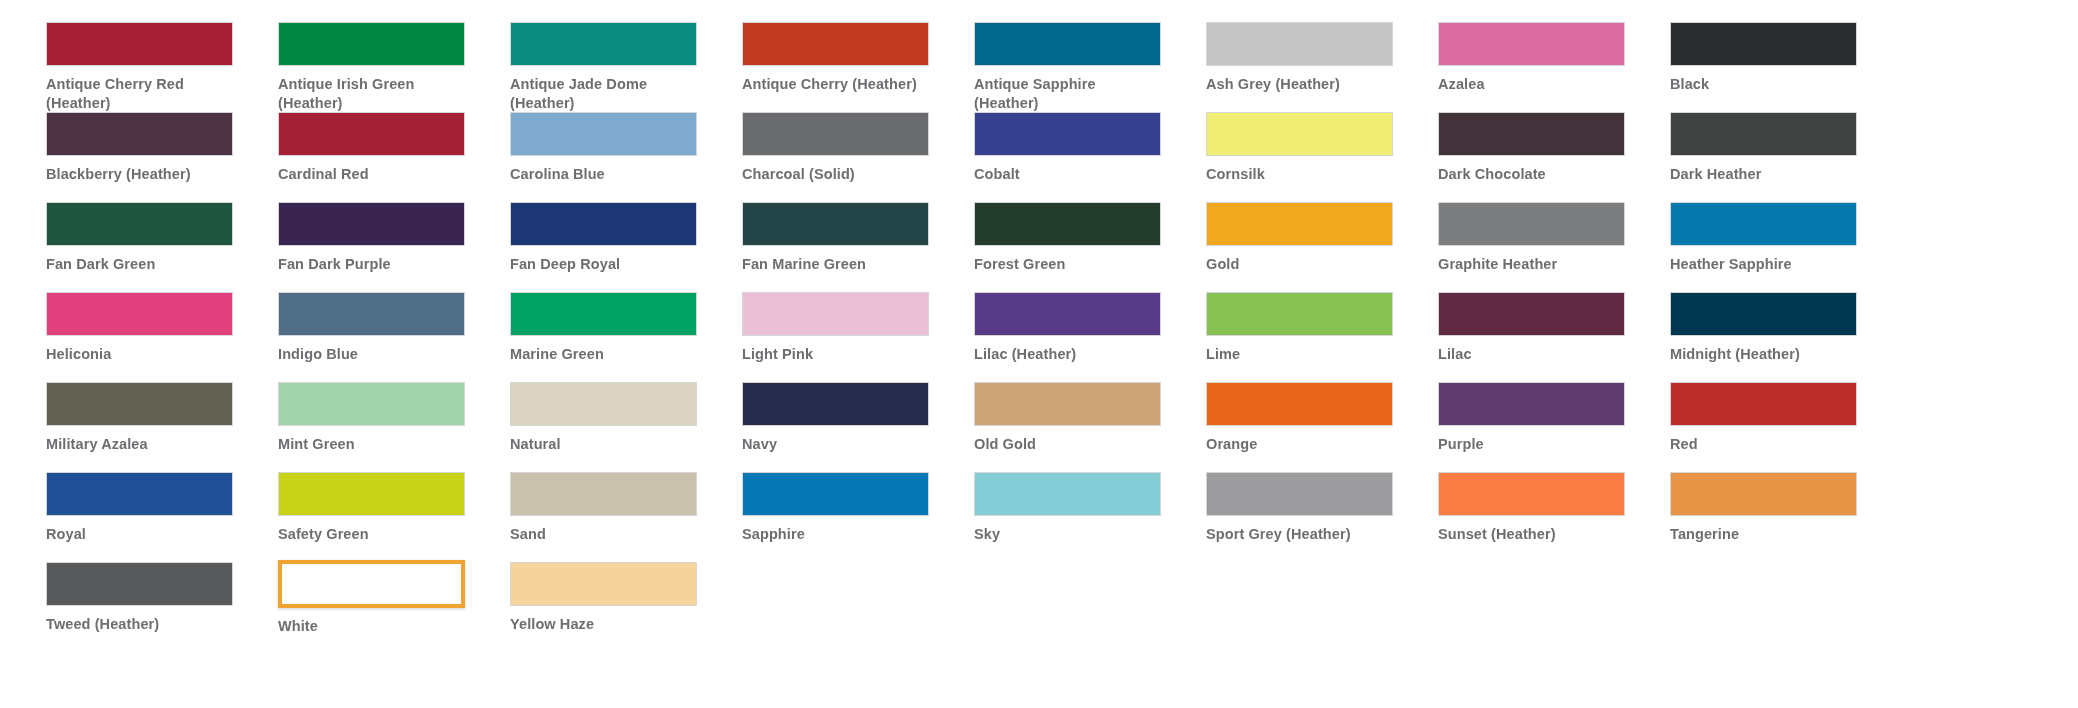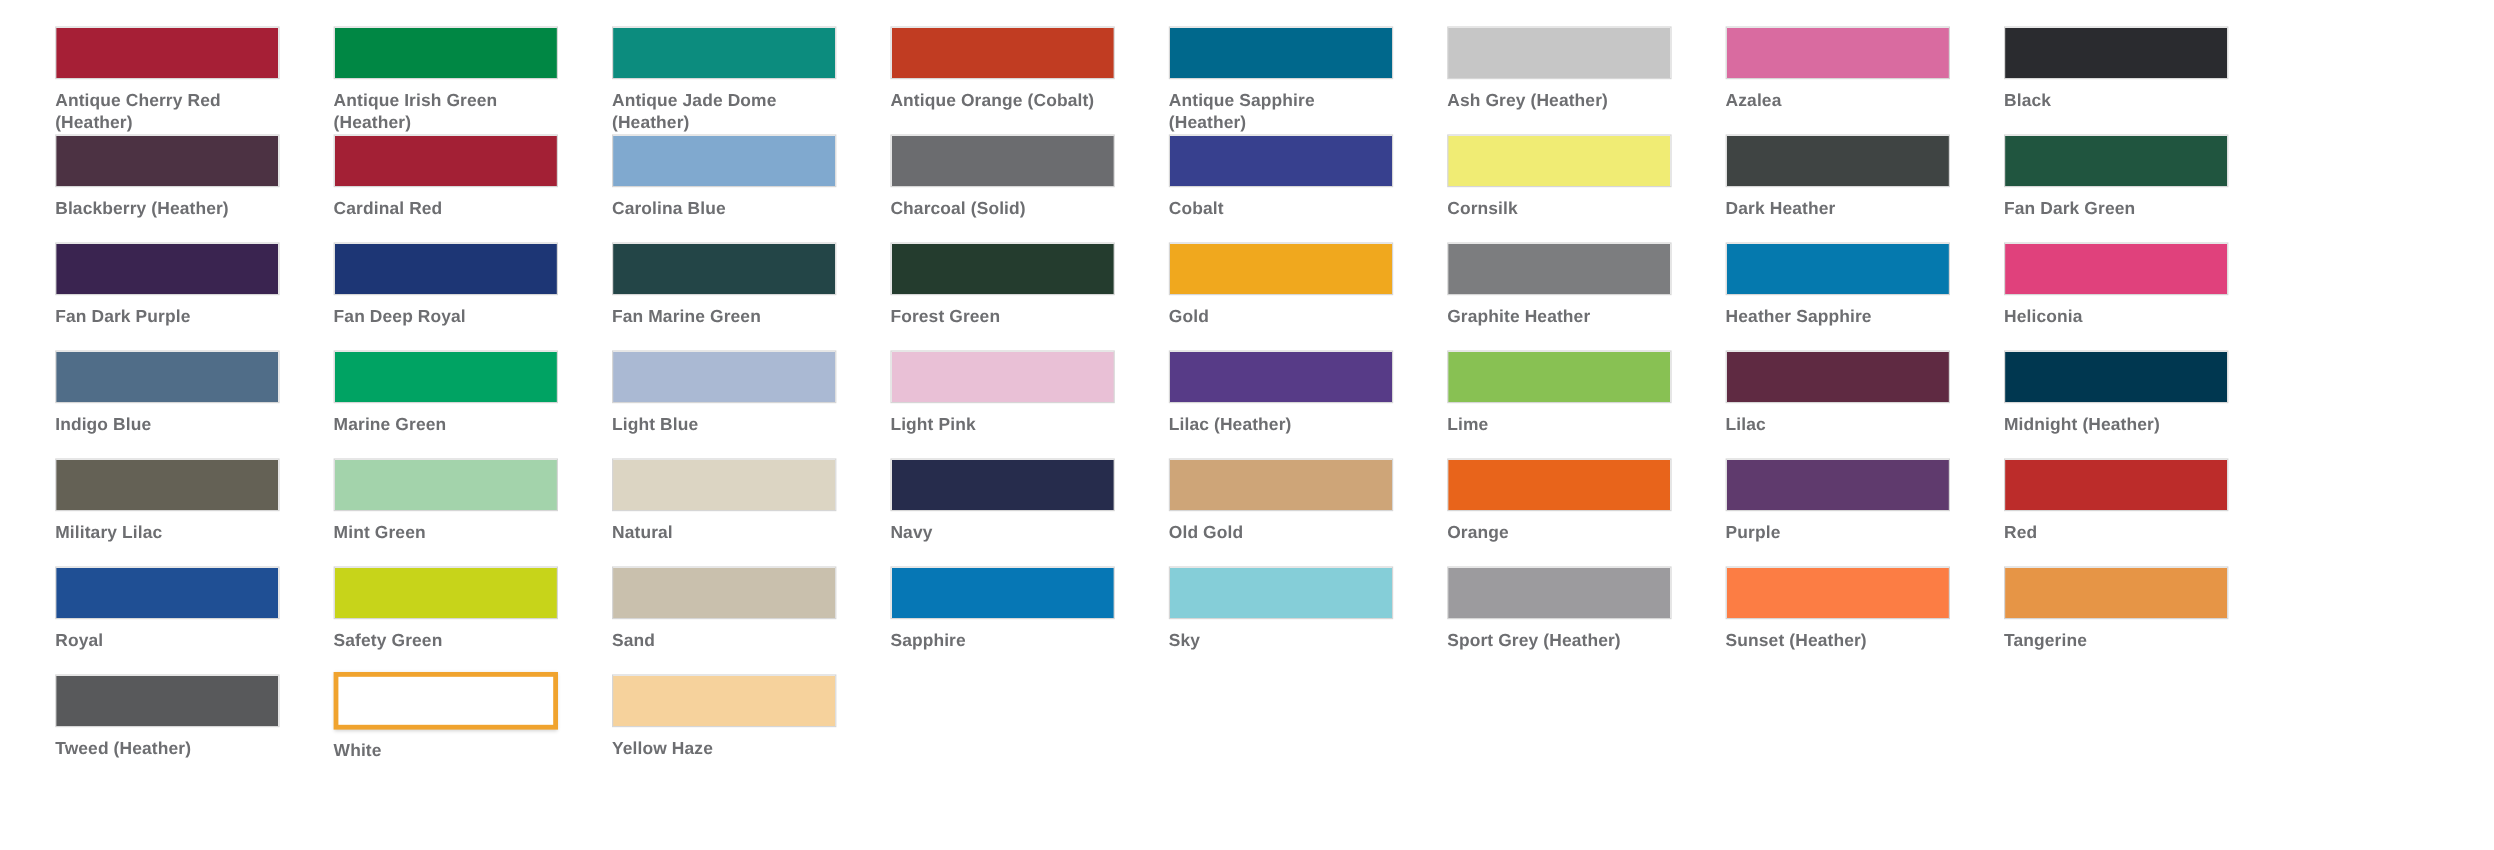--- a/index.html
+++ b/index.html
@@ -85,21 +85,21 @@
       <div class="swatch-cell">
         <span class="swatch-chip" style="background-color: rgb(0, 135, 68);"></span>
         <span class="swatch-label">Antique Irish Green (Heather)</span>
       </div>
       <div class="swatch-cell">
         <span class="swatch-chip" style="background-color: rgb(12, 140, 126);"></span>
         <span class="swatch-label">Antique Jade Dome (Heather)</span>
       </div>
       <div class="swatch-cell">
         <span class="swatch-chip" style="background-color: rgb(193, 60, 34);"></span>
-        <span class="swatch-label">Antique Orange (Cobalt)</span>
+        <span class="swatch-label">Antique Cherry (Heather)</span>
       </div>
       <div class="swatch-cell">
         <span class="swatch-chip" style="background-color: rgb(0, 104, 140);"></span>
         <span class="swatch-label">Antique Sapphire (Heather)</span>
       </div>
       <div class="swatch-cell">
         <span class="swatch-chip" style="background-color: rgb(198, 198, 198);"></span>
         <span class="swatch-label">Ash Grey (Heather)</span>
       </div>
       <div class="swatch-cell">
@@ -128,20 +128,24 @@
       </div>
       <div class="swatch-cell">
         <span class="swatch-chip" style="background-color: rgb(55, 64, 142);"></span>
         <span class="swatch-label">Cobalt</span>
       </div>
       <div class="swatch-cell">
         <span class="swatch-chip" style="background-color: rgb(240, 236, 116);"></span>
         <span class="swatch-label">Cornsilk</span>
       </div>
       <div class="swatch-cell">
+        <span class="swatch-chip" style="background-color: rgb(66, 51, 58);"></span>
+        <span class="swatch-label">Dark Chocolate</span>
+      </div>
+      <div class="swatch-cell">
         <span class="swatch-chip" style="background-color: rgb(63, 68, 67);"></span>
         <span class="swatch-label">Dark Heather</span>
       </div>
       <div class="swatch-cell">
         <span class="swatch-chip" style="background-color: rgb(32, 85, 63);"></span>
         <span class="swatch-label">Fan Dark Green</span>
       </div>
       <div class="swatch-cell">
         <span class="swatch-chip" style="background-color: rgb(58, 36, 80);"></span>
         <span class="swatch-label">Fan Dark Purple</span>
@@ -176,24 +180,20 @@
       </div>
       <div class="swatch-cell">
         <span class="swatch-chip" style="background-color: rgb(80, 109, 136);"></span>
         <span class="swatch-label">Indigo Blue</span>
       </div>
       <div class="swatch-cell">
         <span class="swatch-chip" style="background-color: rgb(0, 163, 99);"></span>
         <span class="swatch-label">Marine Green</span>
       </div>
       <div class="swatch-cell">
-        <span class="swatch-chip" style="background-color: rgb(170, 185, 211);"></span>
-        <span class="swatch-label">Light Blue</span>
-      </div>
-      <div class="swatch-cell">
         <span class="swatch-chip" style="background-color: rgb(233, 192, 214);"></span>
         <span class="swatch-label">Light Pink</span>
       </div>
       <div class="swatch-cell">
         <span class="swatch-chip" style="background-color: rgb(87, 59, 135);"></span>
         <span class="swatch-label">Lilac (Heather)</span>
       </div>
       <div class="swatch-cell">
         <span class="swatch-chip" style="background-color: rgb(136, 193, 83);"></span>
         <span class="swatch-label">Lime</span>
@@ -201,21 +201,21 @@
       <div class="swatch-cell">
         <span class="swatch-chip" style="background-color: rgb(95, 42, 66);"></span>
         <span class="swatch-label">Lilac</span>
       </div>
       <div class="swatch-cell">
         <span class="swatch-chip" style="background-color: rgb(0, 55, 80);"></span>
         <span class="swatch-label">Midnight (Heather)</span>
       </div>
       <div class="swatch-cell">
         <span class="swatch-chip" style="background-color: rgb(100, 97, 85);"></span>
-        <span class="swatch-label">Military Lilac</span>
+        <span class="swatch-label">Military Azalea</span>
       </div>
       <div class="swatch-cell">
         <span class="swatch-chip" style="background-color: rgb(163, 211, 171);"></span>
         <span class="swatch-label">Mint Green</span>
       </div>
       <div class="swatch-cell">
         <span class="swatch-chip" style="background-color: rgb(220, 213, 195);"></span>
         <span class="swatch-label">Natural</span>
       </div>
       <div class="swatch-cell">

